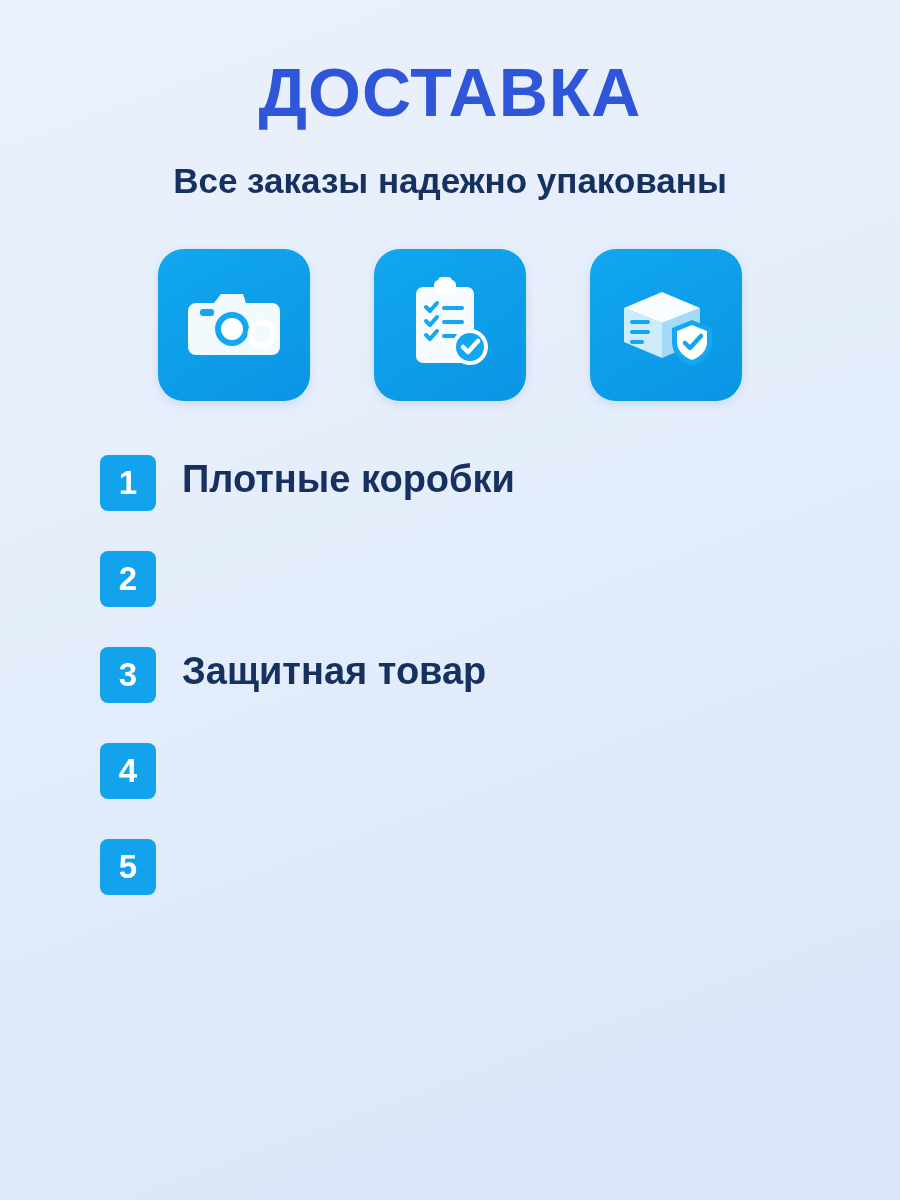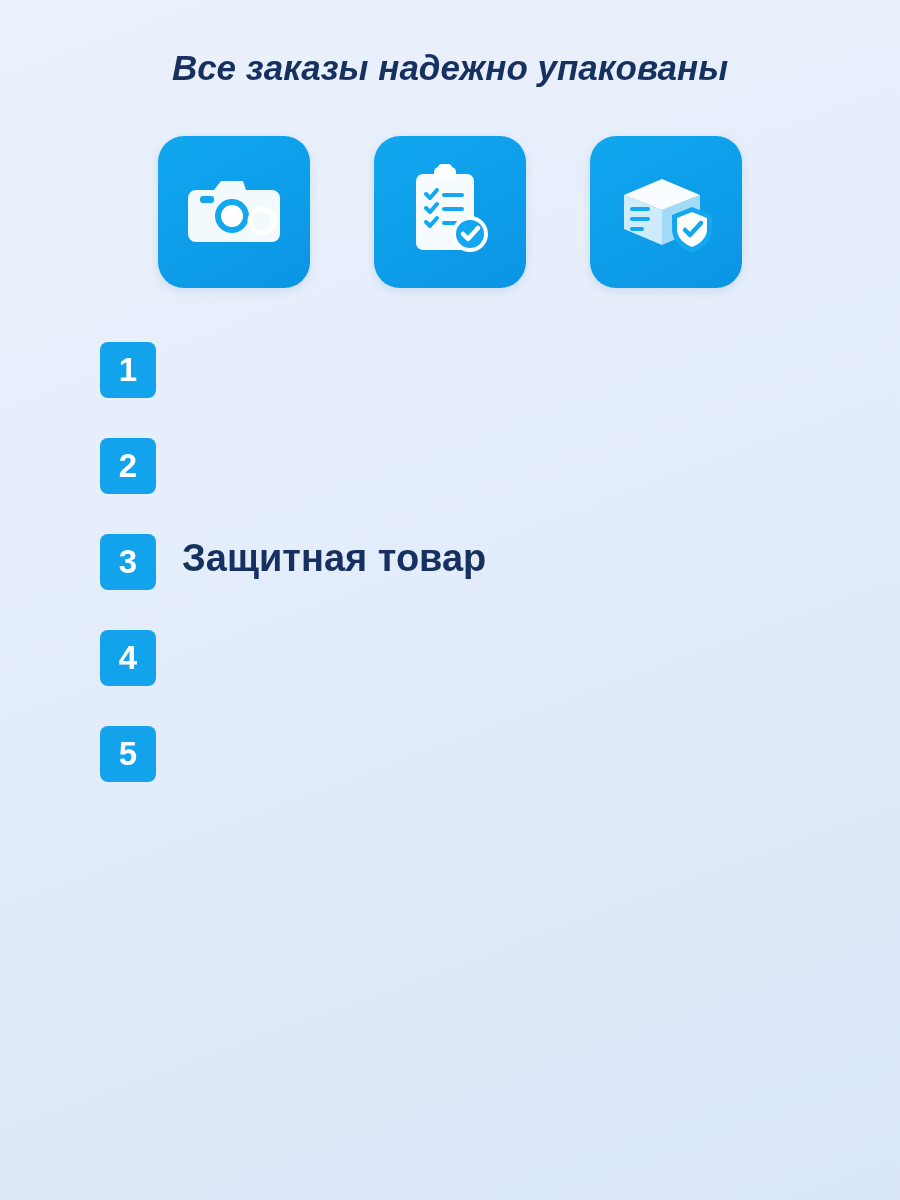--- a/index.html
+++ b/index.html
@@ -30,24 +30,23 @@
     color: #2f56d8;
     margin: 0;
     padding-top: 58px;
     line-height: 1;
   }
   .subtitle {
     text-align: center;
     font-size: 35px;
     font-weight: 700;
     color: #16305f;
-    margin: 13px;
+    margin: 0;
     padding-top: 36px;
     line-height: 1.1;
-    font-style: italic;
   }
 
   
   .icon-row {
     display: flex;
     justify-content: center;
     gap: 64px;
     margin-top: 48px;
   }
   .icon-tile {
@@ -100,20 +99,21 @@
   }
   .item-last .item-text {
     line-height: 1.18;
   }
 </style>
 </head>
 <body>
 
 <div class="page">
 
+  <h1 class="title">ДОСТАВКА</h1>
   <h2 class="subtitle">Все заказы надежно упакованы</h2>
 
   <div class="icon-row">
 
     <div class="icon-tile">
       <span>
         <svg width="96" height="76" viewBox="0 0 96 76" aria-hidden="true">
           <path d="M10 16h18l7-9h22l3 9h26a8 8 0 0 1 8 8v36a8 8 0 0 1-8 8H10a8 8 0 0 1-8-8V24a8 8 0 0 1 8-8z" fill="#ffffff" opacity="0.95"></path>
           <circle cx="46" cy="42" r="17" fill="#12a7ef"></circle>
           <circle cx="46" cy="42" r="11" fill="#ffffff"></circle>
@@ -163,20 +163,21 @@
         </svg>
       </span>
     </div>
 
   </div>
 
   <ul class="list">
 
     <li class="list-item">
       <span class="badge">1</span>
+      <span class="item-text">Плотные коробки</span>
     </li>
 
     <li class="list-item">
       <span class="badge">2</span>
     </li>
 
     <li class="list-item">
       <span class="badge">3</span>
       <span class="item-text">Защитная товар</span>
     </li>

